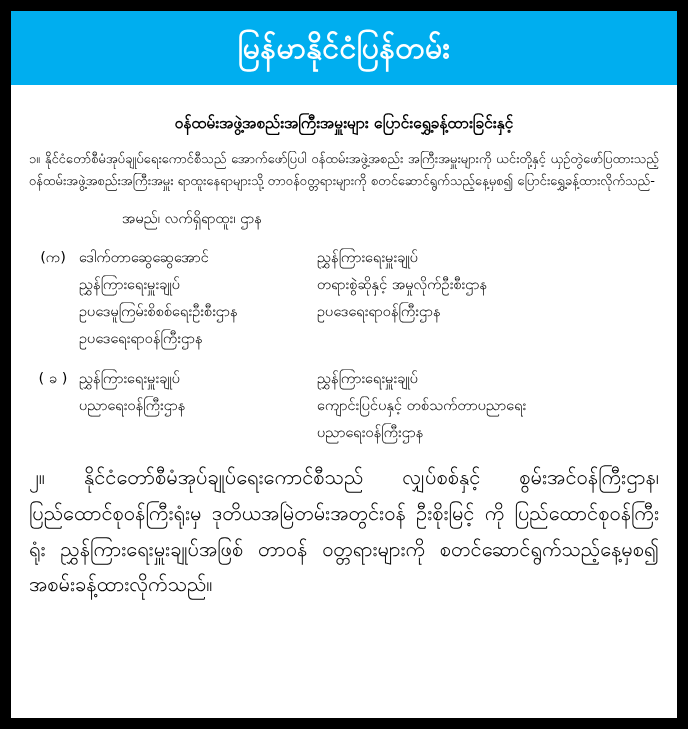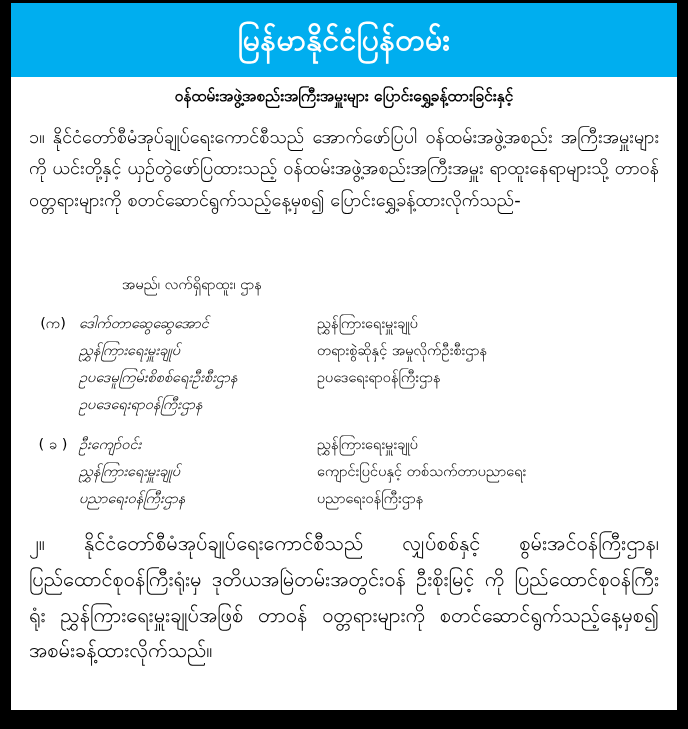--- a/index.html
+++ b/index.html
@@ -9,21 +9,21 @@
   body {
     width: 688px;
     height: 729px;
     background: #000000;
     font-family: "DejaVu Sans", "Liberation Sans", sans-serif;
     overflow: hidden;
   }
   .page {
     position: absolute;
     left: 11px;
-    top: 3px;
+    top: 11px;
     width: 666px;
     height: 707px;
     background: #ffffff;
     box-sizing: border-box;
     overflow: hidden;
   }
   .banner {
     width: 100%;
     background: #00AEEF;
     height: 74px;
@@ -35,51 +35,50 @@
   .banner-title {
     color: #ffffff;
     font-size: 30px;
     font-weight: bold;
     letter-spacing: 0.5px;
     line-height: 1.2;
     text-align: center;
     white-space: nowrap;
   }
   .content {
-    padding: 5px 16px 0 16px;
+    padding: 24px 16px 0 16px;
     color: #000000;
   }
   .subtitle {
     text-align: center;
     font-size: 15.5px;
     font-weight: bold;
     line-height: 1.85;
     margin-bottom: 2px;
   }
   .subtitle .line {
     display: block;
   }
   .para {
-    font-size: 18px;
+    font-size: 13px;
     line-height: 1.75;
     text-align: justify;
     margin-top: 10px;
     padding: 0 2px;
   }
   .col-head {
     display: flex;
     margin-top: 12px;
     font-size: 14.6px;
     line-height: 1.8;
   }
   .col-head .c1 {
     width: 290px;
     padding-left: 95px;
     box-sizing: border-box;
-    margin-top: 44px;
   }
   .col-head .c2 {
     flex: 1;
     padding-left: 6px;
     box-sizing: border-box;
   }
   .col-head .c2 .sub {
     display: block;
     padding-left: 36px;
   }
@@ -92,21 +91,20 @@
   .entry .marker {
     width: 52px;
     text-align: center;
     box-sizing: border-box;
     flex: none;
   }
   .entry .c1 {
     width: 238px;
     flex: none;
     box-sizing: border-box;
-    font-style: italic;
   }
   .entry .c2 {
     flex: 1;
     box-sizing: border-box;
   }
   .entry .c1 span,
   .entry .c2 span {
     display: block;
   }
   .para2 {
@@ -149,21 +147,20 @@
       <div class="c2">
         <span>ညွှန်ကြားရေးမှူးချုပ်</span>
         <span>တရားစွဲဆိုနှင့် အမှုလိုက်ဦးစီးဌာန</span>
         <span>ဥပဒေရေးရာဝန်ကြီးဌာန</span>
       </div>
     </div>
 
     <div class="entry">
       <div class="marker">( ခ )</div>
       <div class="c1">
-        <span>ဦးကျော်ဝင်း</span>
         <span>ညွှန်ကြားရေးမှူးချုပ်</span>
         <span>ပညာရေးဝန်ကြီးဌာန</span>
       </div>
       <div class="c2">
         <span>ညွှန်ကြားရေးမှူးချုပ်</span>
         <span>ကျောင်းပြင်ပနှင့် တစ်သက်တာပညာရေး</span>
         <span>ပညာရေးဝန်ကြီးဌာန</span>
       </div>
     </div>
 

